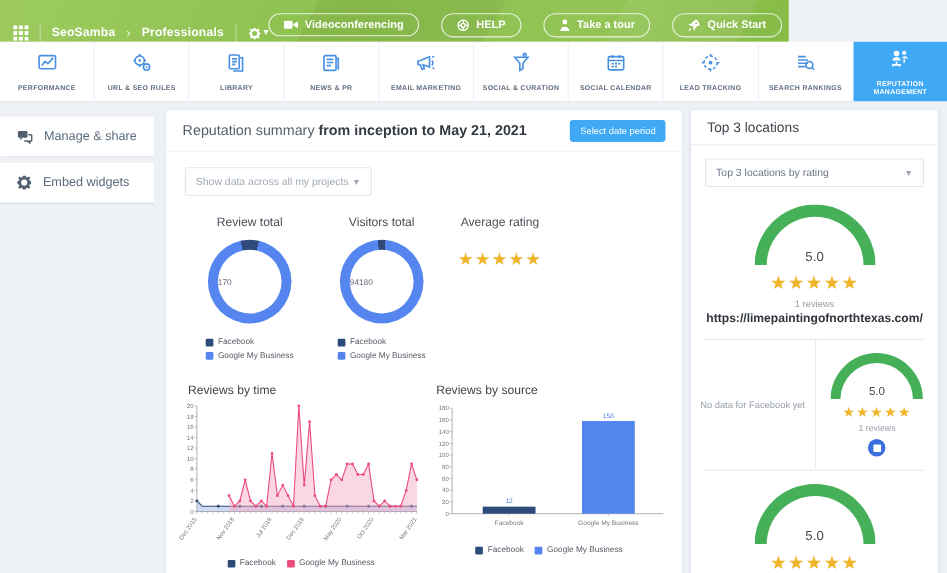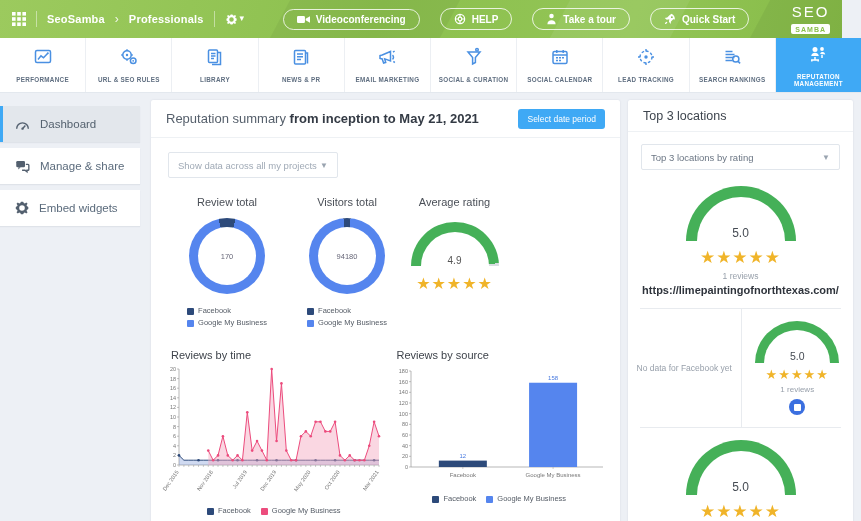--- a/index.html
+++ b/index.html
@@ -1,22 +1,22 @@
 <!DOCTYPE html>
 <html><head>
 <meta charset="utf-8">
 <style>
   * { box-sizing: border-box; margin: 0; padding: 0; }
   html,body { width:861px; height:521px; overflow:hidden; }
   body { font-family:"Liberation Sans", sans-serif; background:#edf0f5; position:relative; }
 
   
-  .hdr { position:absolute; left:0; top:0; width:842px; height:38px;
+  .hdr { position:absolute; left:0; top:0; width:717px; height:38px;
          background:linear-gradient(105deg,#9cca5e 0%,#8cc04e 45%,#93c556 75%,#86bb47 100%);
-         display:flex; align-items:center; padding:0 12px; overflow:hidden; }
+         display:flex; align-items:flex-end; padding:0 12px; overflow:hidden; }
   .hdr-stripe { position:absolute; top:-5px; bottom:-5px; transform:skewX(-28deg); pointer-events:none; }
   .hdr-left { display:flex; align-items:center; gap:10px; z-index:2; }
   .hdr-sep { width:1px; height:16px; background:rgba(255,255,255,.45); }
   .crumb { color:#fff; font-size:11px; font-weight:bold; letter-spacing:.2px; }
   .crumb-sep { color:rgba(255,255,255,.85); font-size:12px; }
   .hdr-right { margin-left:auto; display:flex; align-items:center; gap:20px; z-index:2; }
   .pill { display:flex; align-items:center; gap:6px; border:1px solid rgba(255,255,255,.8);
           border-radius:14px; padding:4px 13px; color:#fff; font-size:10px; font-weight:bold;
           background:transparent; cursor:pointer; white-space:nowrap; }
   .logo { text-align:center; margin-left:22px; line-height:1; }
@@ -61,21 +61,21 @@
   .dd-main { width:170px; margin:14px 0 4px 17px; }
   .dd-right { margin:12px 13px 4px 13px; color:#6b7684; }
 
   
   .charts-row { display:flex; padding:14px 14px 0 16px; }
   .chart-block { display:flex; flex-direction:column; align-items:center; }
   .cb-review { width:120px; } .cb-visitors { width:120px; } .cb-rating { width:95px; } .cb-sentiment { width:118px; }
   .chart-title { font-size:11px; color:#4a4f57; margin-bottom:10px; text-align:center; }
   .donut { position:relative; border-radius:50%; }
   .donut-hole { position:absolute; background:#fff; border-radius:50%; display:flex; align-items:center;
-                justify-content:center; font-size:7.5px; color:#667; }
+                font-size:7.5px; color:#667; }
   .donut-76 { width:76px; height:76px; } .donut-76 .donut-hole { inset:9px; }
   .donut-84 { width:84px; height:84px; } .donut-84 .donut-hole { inset:10px; }
   .legend { margin-top:11px; }
   .legend-item { display:flex; align-items:center; gap:4px; font-size:7.5px; color:#555c66; line-height:12px; }
   .legend.horiz { display:flex; gap:10px; }
   .sw { width:7px; height:7px; border-radius:1px; display:inline-block; flex:0 0 auto; }
   .sw-navy { background:#2d4a7a; } .sw-blue { background:#5585ee; } .sw-green { background:#45b058; }
   .sw-red { background:#e8534f; } .sw-pink { background:#ec4c7d; }
 
   .gauge { position:relative; overflow:hidden; }
@@ -279,30 +279,20 @@
           <path d="M3.2 12c.4-2 1.9-3.2 3.8-3.2S10.4 10 10.8 12z" fill="currentColor" stroke="none"></path>
           <circle cx="14" cy="5" r="1.9" fill="currentColor" stroke="none"></circle>
           <path d="M12 9.8c.5-1.2 1.6-1.9 2.9-1.7 1.2.2 2 1 2.3 2.4z" fill="currentColor" stroke="none"></path>
           <path d="M7 13v3M7 16h-3.2v1.4M7 16h3.2v1.4M14 10.8V14"></path>
         </svg></span>
     <span class="nav-label">REPUTATION MANAGEMENT</span>
   </div>
 </div>
 
 <div class="sidebar">
-  <div class="side-item active">
-    <span class="sicon">
-        <svg width="17" height="15" viewBox="0 0 20 18" fill="none" stroke="currentColor" stroke-width="1.7">
-          <path d="M3 14a7 7 0 0 1 14 0"></path>
-          <path d="M10 14l3.4-3.8"></path>
-          <circle cx="10" cy="14" r="1.4" fill="currentColor" stroke="none"></circle>
-        </svg>
-      </span>
-    <span>Dashboard</span>
-  </div>
   <div class="side-item">
     <span class="sicon">
         <svg width="17" height="15" viewBox="0 0 20 18" fill="none" stroke="currentColor" stroke-width="1.6">
           <rect x="2.5" y="2.5" width="10.5" height="7.5" rx="1.5" fill="currentColor" stroke="none"></rect>
           <path d="M5 10v2.5L7.8 10" fill="currentColor" stroke="none"></path>
           <path d="M14 6.5h2.6a1 1 0 0 1 1 1v5a1 1 0 0 1-1 1h-1.2v2l-2.4-2H9.5"></path>
         </svg>
       </span>
     <span>Manage &amp; share</span>
   </div>
@@ -365,25 +355,20 @@
           </div>
         <div class="legend-item">
             <span class="sw sw-blue"></span>
             <span>Google My Business</span>
           </div>
       </div>
     </div>
 
     <div class="chart-block cb-rating">
       <div class="chart-title">Average rating</div>
-      <div class="gauge g-avg">
-        <div class="gauge-arc" id="avg-arc" style="background: conic-gradient(from 270deg, rgb(69, 176, 88) 0deg, rgb(69, 176, 88) 176.4deg, rgb(217, 221, 226) 176.4deg, rgb(217, 221, 226) 180deg, transparent 180deg, transparent 360deg);"></div>
-        <div class="gauge-hole"></div>
-        <div class="gauge-label">4.9</div>
-      </div>
       <div class="stars stars-avg">★★★★★</div>
     </div>
 
   </div>
 
   <div class="low-row">
     <div class="low-col">
       <div class="low-title">Reviews by time</div>
       <svg id="chart-time" width="226" height="138">
           <line x1="16" x2="18" y1="102" y2="102" stroke="#999" stroke-width="0.6"></line>

